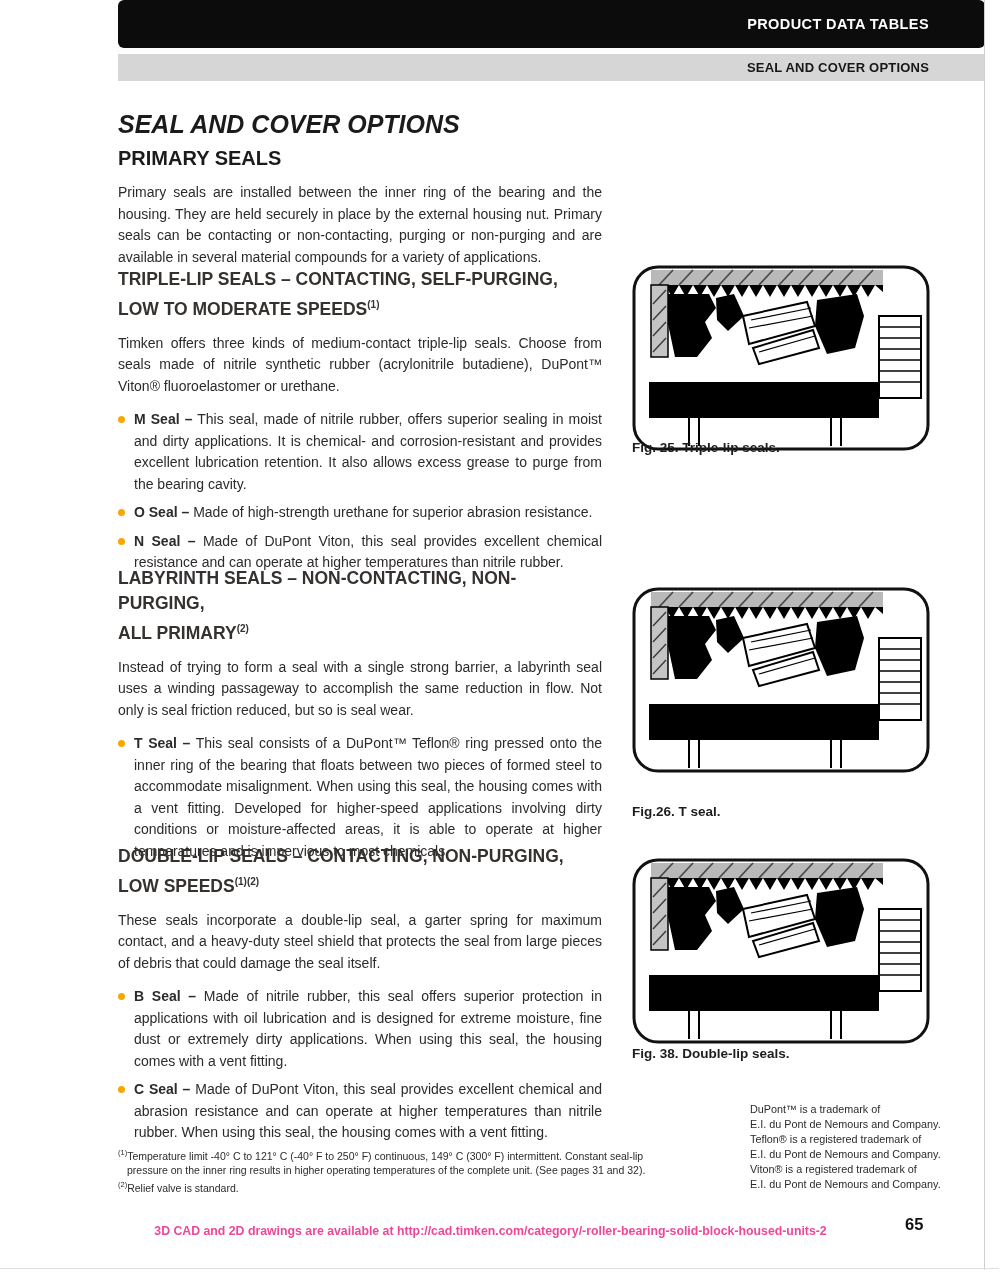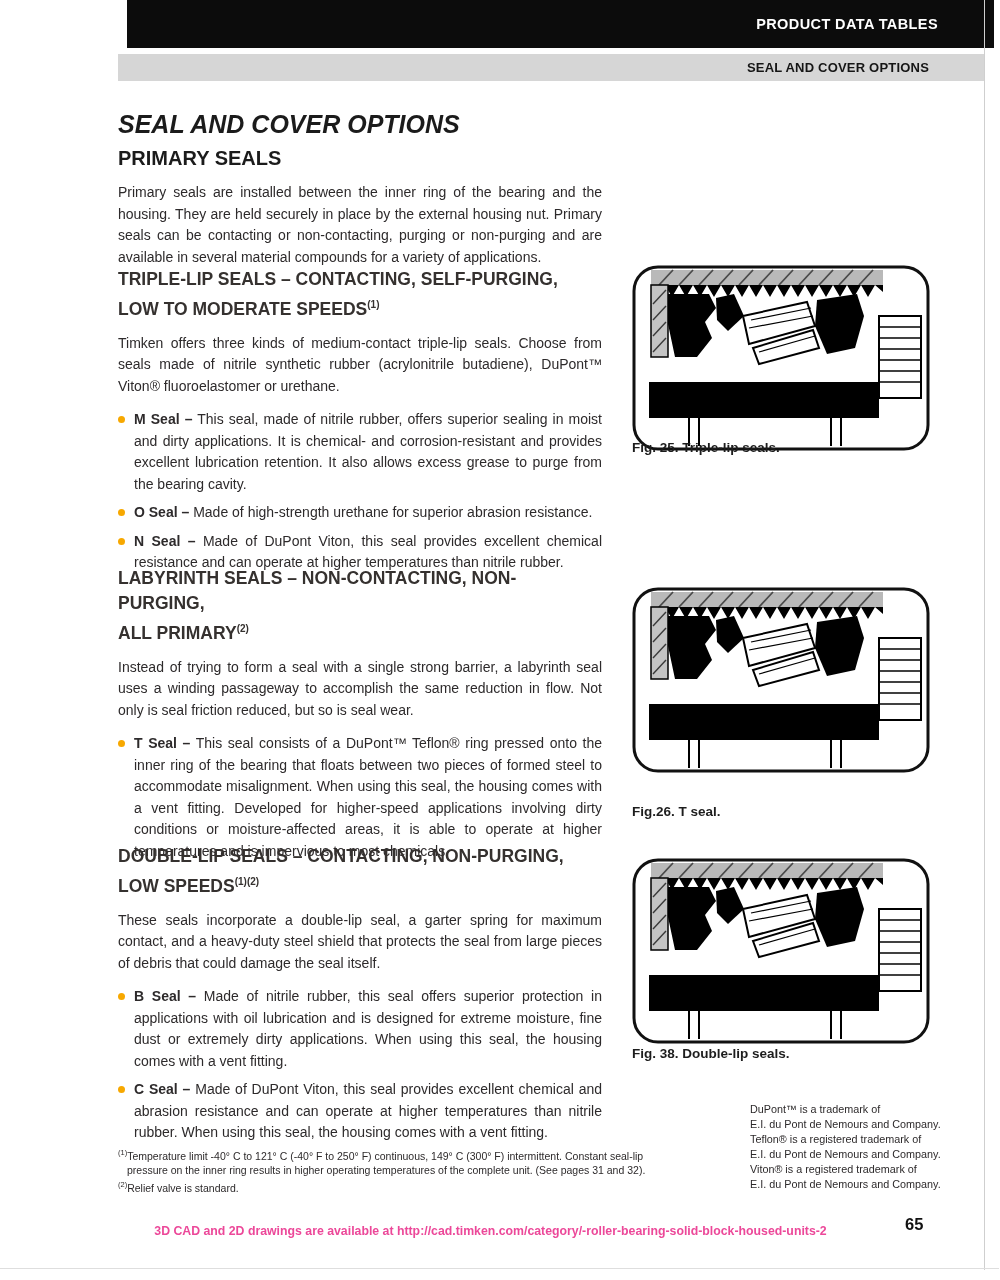--- a/index.html
+++ b/index.html
@@ -1,23 +1,23 @@
 <!DOCTYPE html>
 <html><head>
 <meta charset="utf-8">
 <style>
   * { box-sizing: border-box; margin: 0; padding: 0; }
   html, body { width: 1000px; }
   body { background: #ffffff; font-family: "Liberation Sans", sans-serif; }
   .page { position: relative; width: 1000px; height: 1280px; background: #ffffff; overflow: hidden; color: #2d2a2b; }
 
   
-  .band-black { position: absolute; left: 127px; top: 0; width: 867px; height: 48px; background: #0c0c0c;
+  .band-black { position: absolute; left: 118px; top: 0; width: 867px; height: 48px; background: #0c0c0c;
     color: #ffffff; display: flex; align-items: center; justify-content: flex-end; padding-right: 56px;
-    font-weight: bold; font-size: 14.5px; letter-spacing: .4px; }
+    font-weight: bold; font-size: 14.5px; letter-spacing: .4px; border-radius: 6px; }
   .band-gray { position: absolute; left: 118px; top: 54px; width: 867px; height: 27px; background: #d6d6d6;
     color: #161616; display: flex; align-items: center; justify-content: flex-end; padding-right: 56px;
     font-weight: bold; font-size: 13px; letter-spacing: .2px; }
 
   
   .page-title { position: absolute; left: 118px; top: 110px; font-size: 25px; font-style: italic; font-weight: bold; color: #1b1b1b; }
   .page-subtitle { position: absolute; left: 118px; top: 147px; font-size: 20px; font-weight: bold; color: #1b1b1b; }
   .intro { position: absolute; left: 118px; top: 182px; width: 484px; font-size: 14px; line-height: 21.5px; text-align: justify; }
 
   

